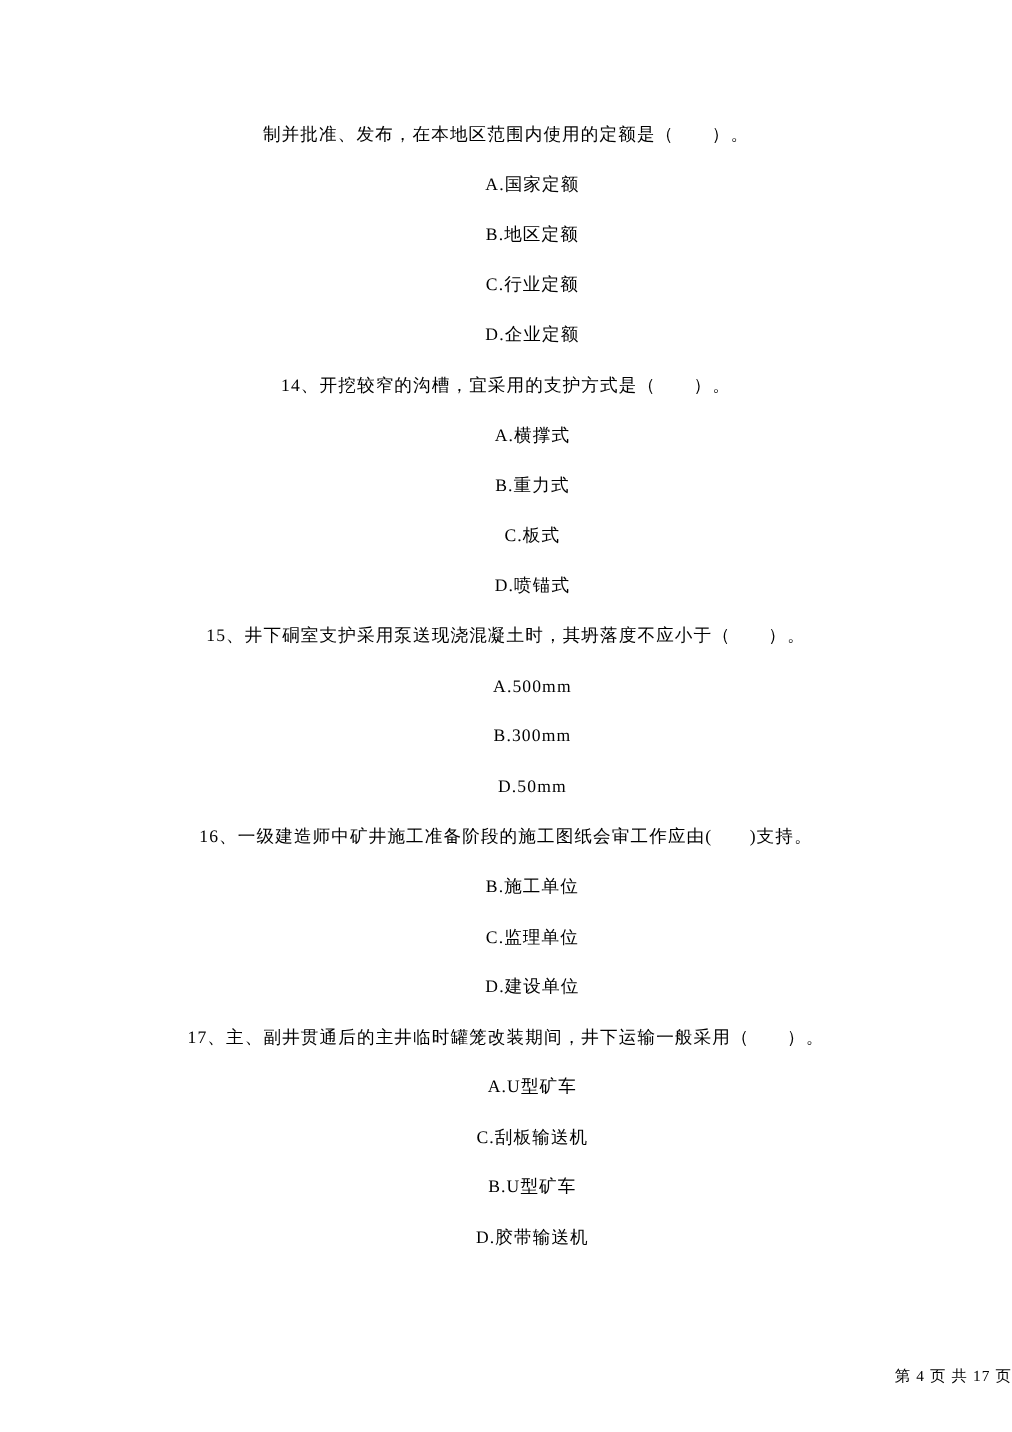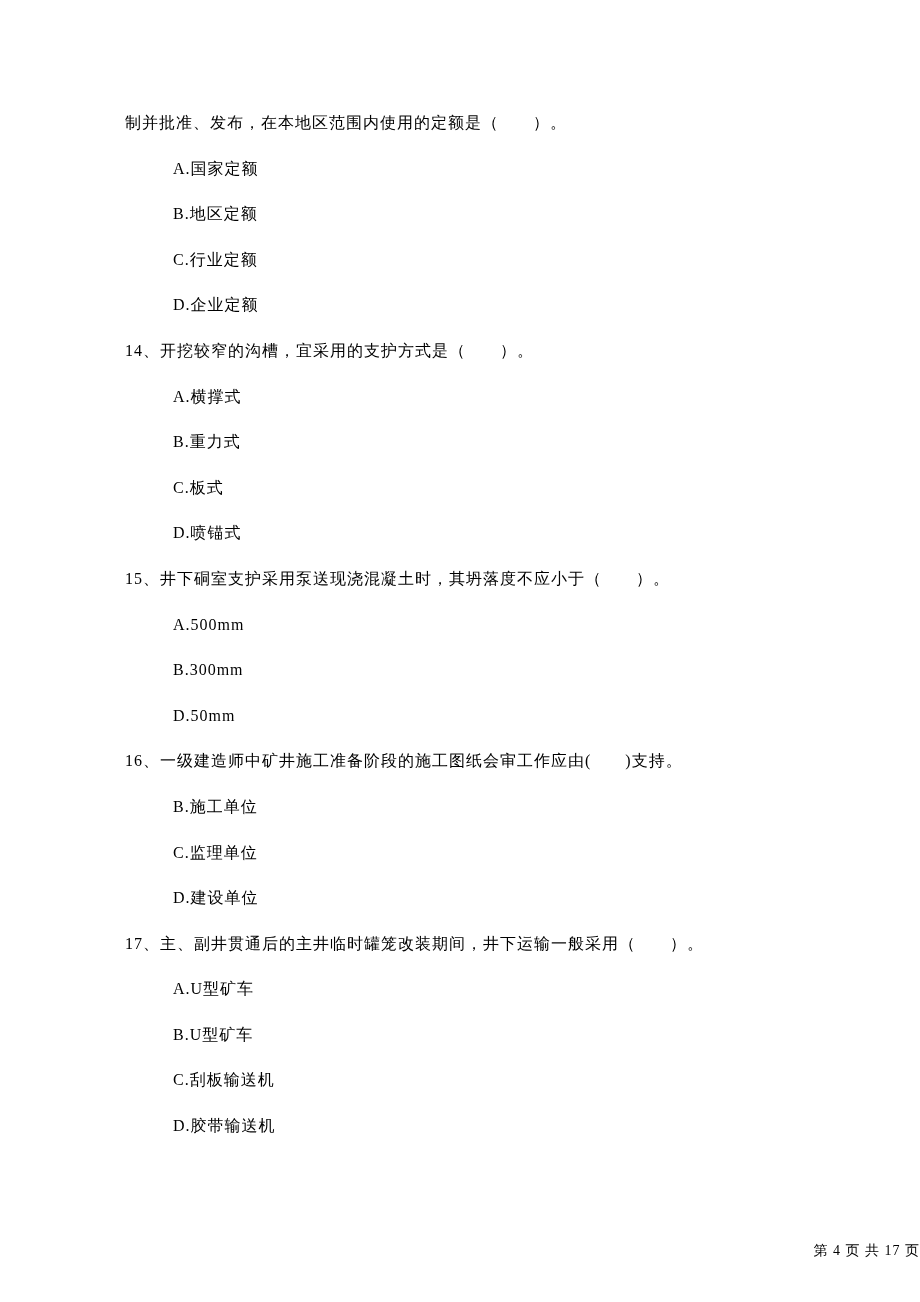--- a/index.html
+++ b/index.html
@@ -19,20 +19,21 @@
     .page-content {
       padding: 110px 125px 0 125px;
       line-height: 1.6;
     }
     .question-stem-continued {
       margin-bottom: 20px;
       letter-spacing: 1px;
     }
     .question-block {
       margin-bottom: 20px;
+      text-align: center;
     }
     .question-stem {
       margin-bottom: 20px;
       letter-spacing: 1px;
     }
     .option {
       padding-left: 48px;
       margin-bottom: 20px;
       letter-spacing: 1px;
     }
@@ -77,20 +78,20 @@
   <div class="question-block">
     <div class="question-stem">16、一级建造师中矿井施工准备阶段的施工图纸会审工作应由(　　)支持。</div>
     <div class="option">B.施工单位</div>
     <div class="option">C.监理单位</div>
     <div class="option">D.建设单位</div>
   </div>
 
   <div class="question-block">
     <div class="question-stem">17、主、副井贯通后的主井临时罐笼改装期间，井下运输一般采用（　　）。</div>
     <div class="option">A.U型矿车</div>
+    <div class="option">C.刮板输送机</div>
     <div class="option">B.U型矿车</div>
-    <div class="option">C.刮板输送机</div>
     <div class="option">D.胶带输送机</div>
   </div>
 
 </div>
 
 <div class="page-footer">第 4 页 共 17 页</div>
 
 </body></html>

